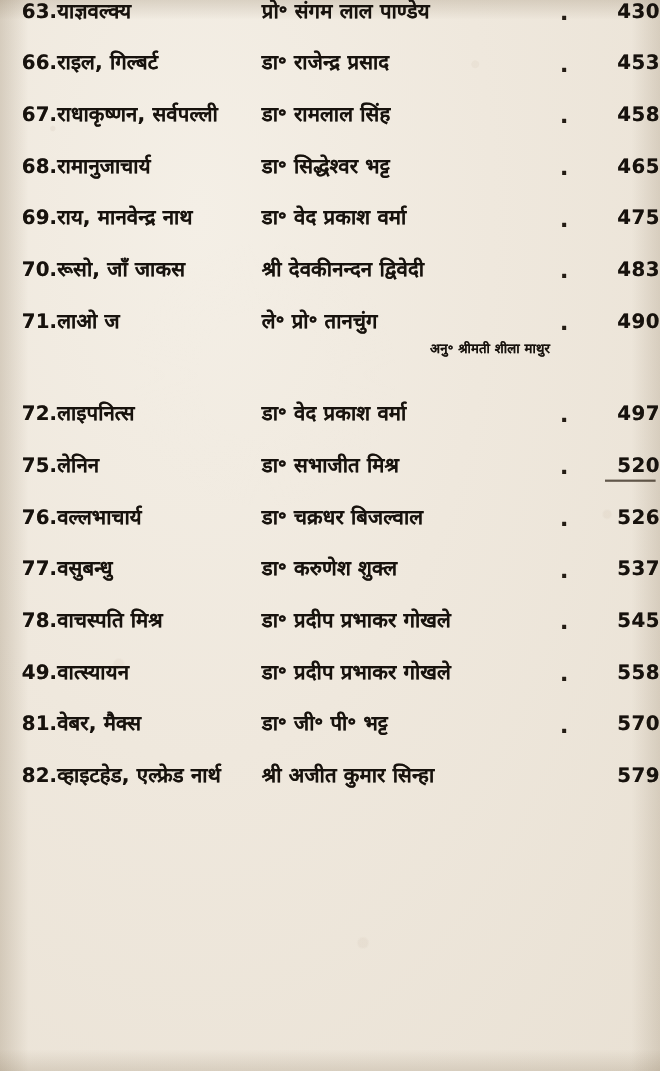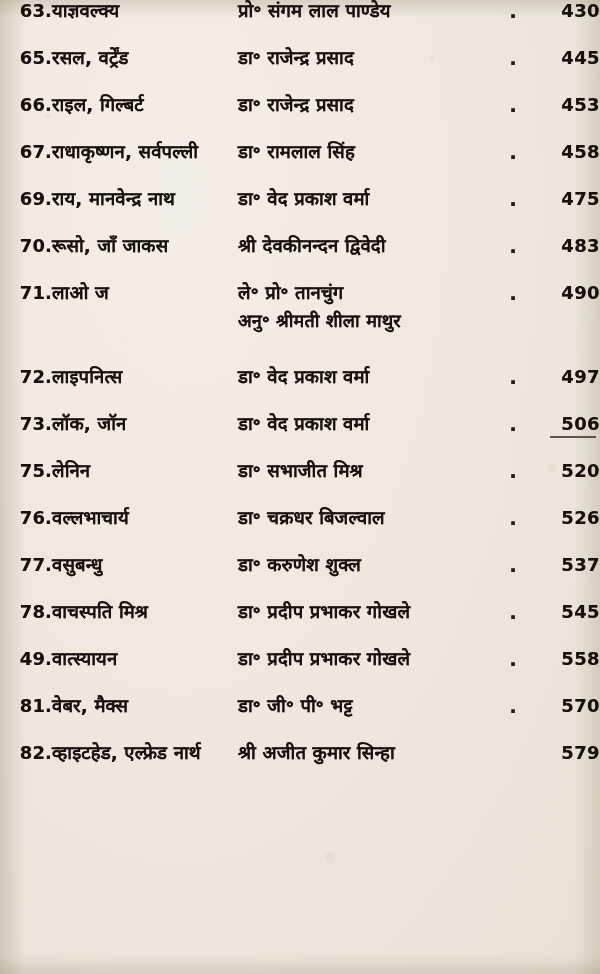--- a/index.html
+++ b/index.html
@@ -91,23 +91,24 @@
     font-size: 18px;
     letter-spacing: .4px;
   }
   .t.dot {
     font-size: 20px;
     font-weight: 900;
     color: #241c14;
   }
   .t.sub {
     display: block;
-    font-size: 18px;
+    font-size: 12px;
     font-weight: 700;
     padding-top: 6px;
+    text-align: right;
   }
   .tall {
     height: 84px;
   }
   
   .margin-mark {
     position: absolute;
     right: 4px;
     width: 46px;
     height: 2px;
@@ -155,44 +156,44 @@
 
       <tr class="row">
         <td class="c-num"><span class="t num">63.</span></td>
         <td class="c-name"><span class="t">याज्ञवल्क्य</span></td>
         <td class="c-author"><span class="t">प्रो॰ संगम लाल पाण्डेय</span></td>
         <td class="c-dot"><span class="t dot">.</span></td>
         <td class="c-page"><span class="t page">430</span></td>
       </tr>
 
 
-      <tr class="row">
-        <td class="c-num"><span class="t num">65.</span></td>
-        <td class="c-name"><span class="t">रसल, वर्ट्रेंड</span></td>
-        <td class="c-author"><span class="t">डा॰ राजेन्द्र प्रसाद</span></td>
-        <td class="c-dot"><span class="t dot">.</span></td>
-        <td class="c-page"><span class="t page">445</span></td>
-      </tr>
 
       <tr class="row">
         <td class="c-num"><span class="t num">66.</span></td>
         <td class="c-name"><span class="t">राइल, गिल्बर्ट</span></td>
         <td class="c-author"><span class="t">डा॰ राजेन्द्र प्रसाद</span></td>
         <td class="c-dot"><span class="t dot">.</span></td>
         <td class="c-page"><span class="t page">453</span></td>
       </tr>
 
       <tr class="row">
         <td class="c-num"><span class="t num">67.</span></td>
         <td class="c-name"><span class="t">राधाकृष्णन, सर्वपल्ली</span></td>
         <td class="c-author"><span class="t">डा॰ रामलाल सिंह</span></td>
         <td class="c-dot"><span class="t dot">.</span></td>
         <td class="c-page"><span class="t page">458</span></td>
       </tr>
 
+      <tr class="row">
+        <td class="c-num"><span class="t num">68.</span></td>
+        <td class="c-name"><span class="t">रामानुजाचार्य</span></td>
+        <td class="c-author"><span class="t">डा॰ सिद्धेश्वर भट्ट</span></td>
+        <td class="c-dot"><span class="t dot">.</span></td>
+        <td class="c-page"><span class="t page">465</span></td>
+      </tr>
 
       <tr class="row">
         <td class="c-num"><span class="t num">69.</span></td>
         <td class="c-name"><span class="t">राय, मानवेन्द्र नाथ</span></td>
         <td class="c-author"><span class="t">डा॰ वेद प्रकाश वर्मा</span></td>
         <td class="c-dot"><span class="t dot">.</span></td>
         <td class="c-page"><span class="t page">475</span></td>
       </tr>
 
       <tr class="row">
@@ -215,27 +216,20 @@
       </tr>
 
       <tr class="row">
         <td class="c-num"><span class="t num">72.</span></td>
         <td class="c-name"><span class="t">लाइपनित्स</span></td>
         <td class="c-author"><span class="t">डा॰ वेद प्रकाश वर्मा</span></td>
         <td class="c-dot"><span class="t dot">.</span></td>
         <td class="c-page"><span class="t page">497</span></td>
       </tr>
 
-      <tr class="row">
-        <td class="c-num"><span class="t num">73.</span></td>
-        <td class="c-name"><span class="t">लॉक, जॉन</span></td>
-        <td class="c-author"><span class="t">डा॰ वेद प्रकाश वर्मा</span></td>
-        <td class="c-dot"><span class="t dot">.</span></td>
-        <td class="c-page"><span class="t page">506</span></td>
-      </tr>
 
 
       <tr class="row">
         <td class="c-num"><span class="t num">75.</span></td>
         <td class="c-name"><span class="t">लेनिन</span></td>
         <td class="c-author"><span class="t">डा॰ सभाजीत मिश्र</span></td>
         <td class="c-dot"><span class="t dot">.</span></td>
         <td class="c-page"><span class="t page">520</span></td>
       </tr>
 

